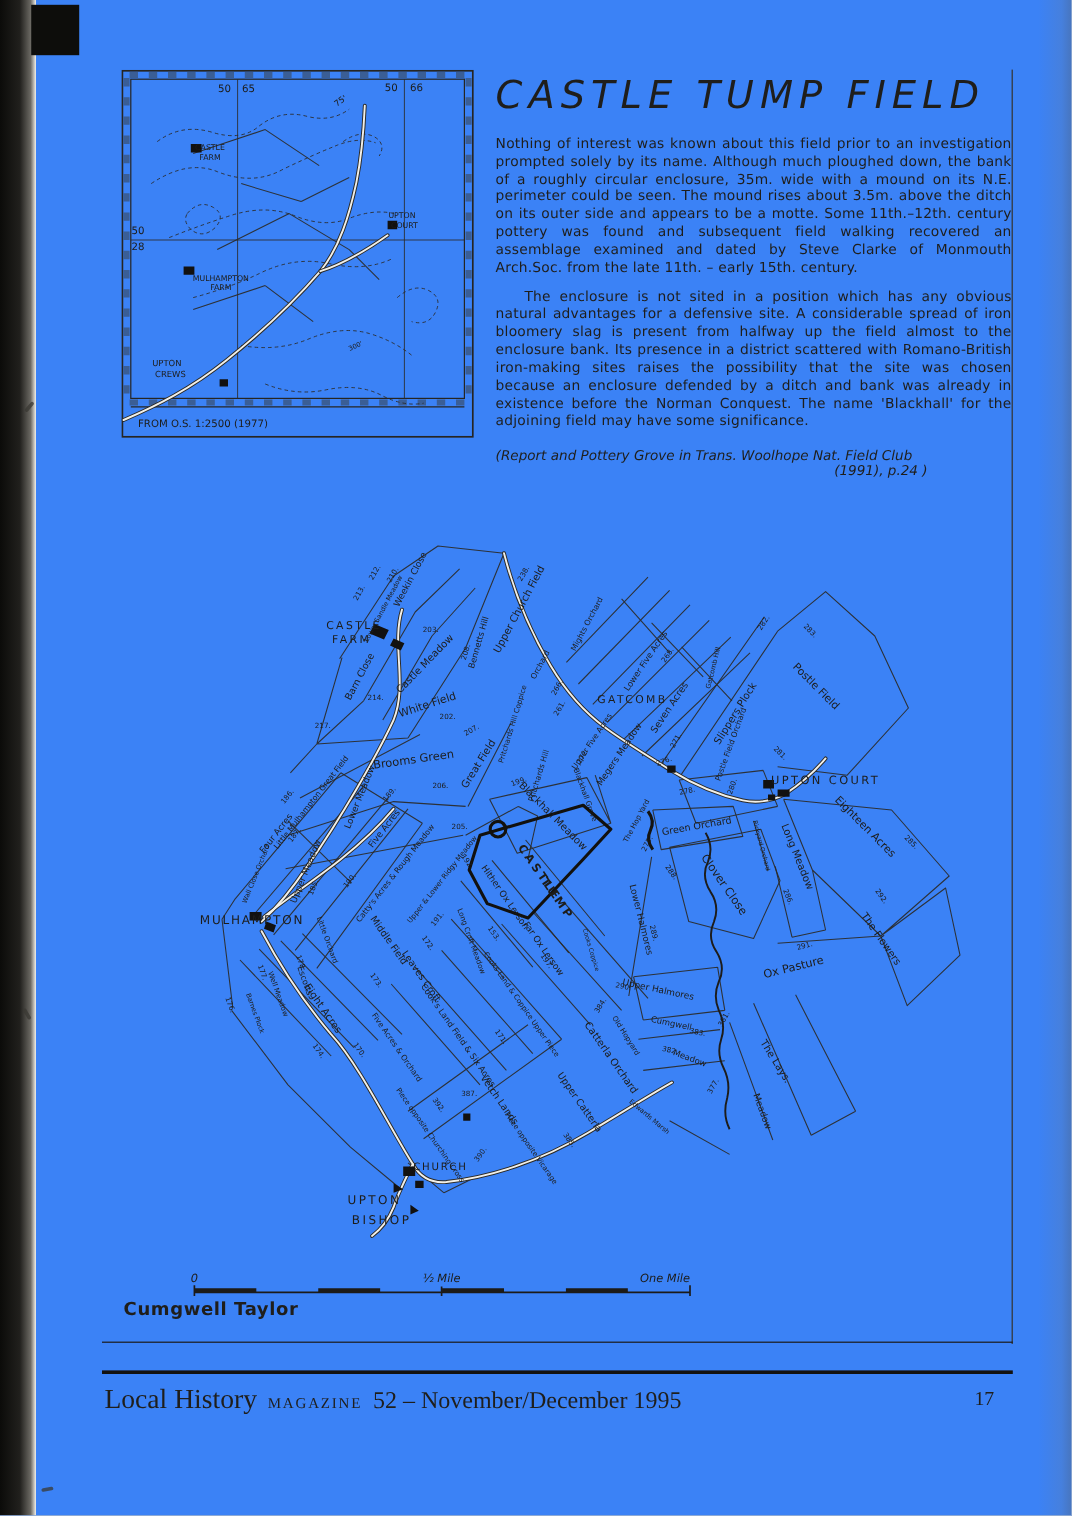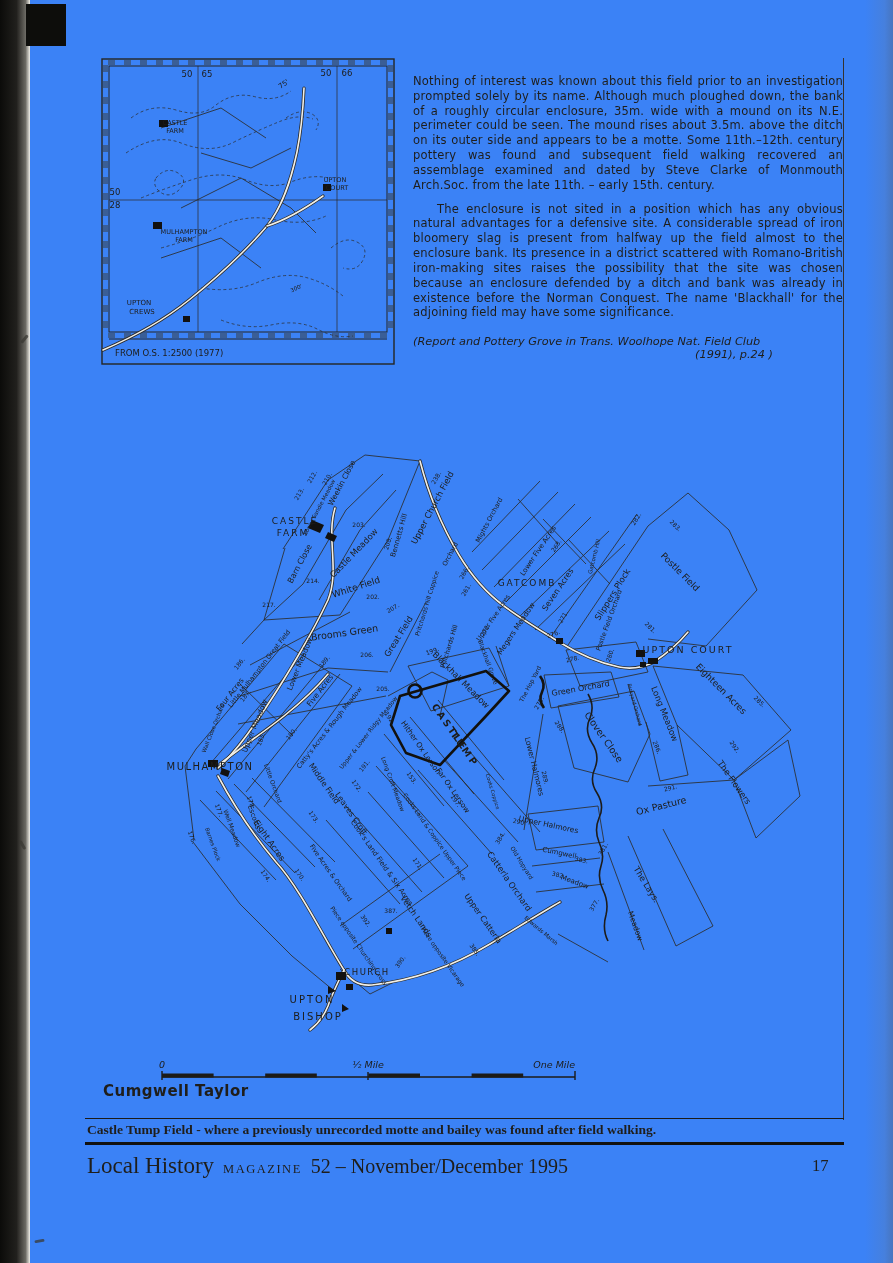--- a/index.html
+++ b/index.html
@@ -112,20 +112,21 @@
         <text x="236" y="132" font-size="6.5" text-anchor="middle">COURT</text>
         <text x="83" y="176" font-size="6.5" text-anchor="middle">MULHAMPTON</text>
         <text x="83" y="184" font-size="6.5" text-anchor="middle">FARM</text>
         <text x="38" y="247" font-size="7" text-anchor="middle">UPTON</text>
         <text x="41" y="256" font-size="7" text-anchor="middle">CREWS</text>
         <text x="14" y="298" font-size="8.5" text-anchor="start">FROM O.S. 1:2500 (1977)</text>
       </g>
   </svg>
 
   <div class="col">
+    <div class="title">CASTLE TUMP FIELD</div>
     <div class="hand p1">Nothing of interest was known about this field prior to an investigation prompted solely by its name. Although much ploughed down, the bank of a roughly circular enclosure, 35m. wide with a mound on its N.E. perimeter could be seen. The mound rises about 3.5m. above the ditch on its outer side and appears to be a motte. Some 11th.–12th. century pottery was found and subsequent field walking recovered an assemblage examined and dated by Steve Clarke of Monmouth Arch.Soc. from the late 11th. – early 15th. century.</div>
     <div class="hand p2">The enclosure is not sited in a position which has any obvious natural advantages for a defensive site. A considerable spread of iron bloomery slag is present from halfway up the field almost to the enclosure bank. Its presence in a district scattered with Romano-British iron-making sites raises the possibility that the site was chosen because an enclosure defended by a ditch and bank was already in existence before the Norman Conquest. The name 'Blackhall' for the adjoining field may have some significance.</div>
     <div class="cite">(Report and Pottery Grove in Trans. Woolhope Nat. Field Club</div>
     <div class="cite2">(1991), p.24 )</div>
   </div>
 
   <svg class="mainmap" width="715" height="620" viewBox="0 0 715 620">
     <g>
       <path class="bnd" d="M195,115 L240,46 L277,21 L332,27 M215,150 L258,76 L295,40 M231,166 L272,96 L308,56 M252,181 L300,106 L332,27 M176,186 L197,114 M176,186 L215,150 M154,210 L176,186 M176,186 L252,181"></path>
       <path class="bnd" d="M162,231 L262,178 M152,262 L240,234 L300,238 M150,290 L298,262 M302,238 L338,168 M300,262 L344,238 M344,238 L360,246 L352,282"></path>
@@ -314,21 +315,20 @@
       <text x="12" y="10" text-anchor="middle">0</text>
       <text x="218" y="10" text-anchor="middle">½ Mile</text>
       <text x="425" y="10" text-anchor="end">One Mile</text>
     </g>
     <path d="M12,19 H425 M12,13 V22 M218,14 V22 M425,13 V22" stroke="#1c1b18" stroke-width="1.4" fill="none"></path>
     <path d="M12,17.5 h51.6 m51.6,0 h51.6 m51.6,0 h51.6 m51.6,0 h51.6" stroke="#1c1b18" stroke-width="4" fill="none"></path>
   </svg>
   <div class="signature">Cumgwell Taylor</div>
 
   <div class="cap-rule1"></div>
-  <div class="caption">Castle Tump Field - where a previously unrecorded motte and bailey was found after field walking.</div>
   <div class="cap-rule2"></div>
 
   <div class="footer">
     <span class="f-title">Local History</span>
     <span class="f-mag">MAGAZINE</span>
     <span class="f-issue">52 – November/December 1995</span>
   </div>
   <div class="pagenum">17</div>
 </div>
 

